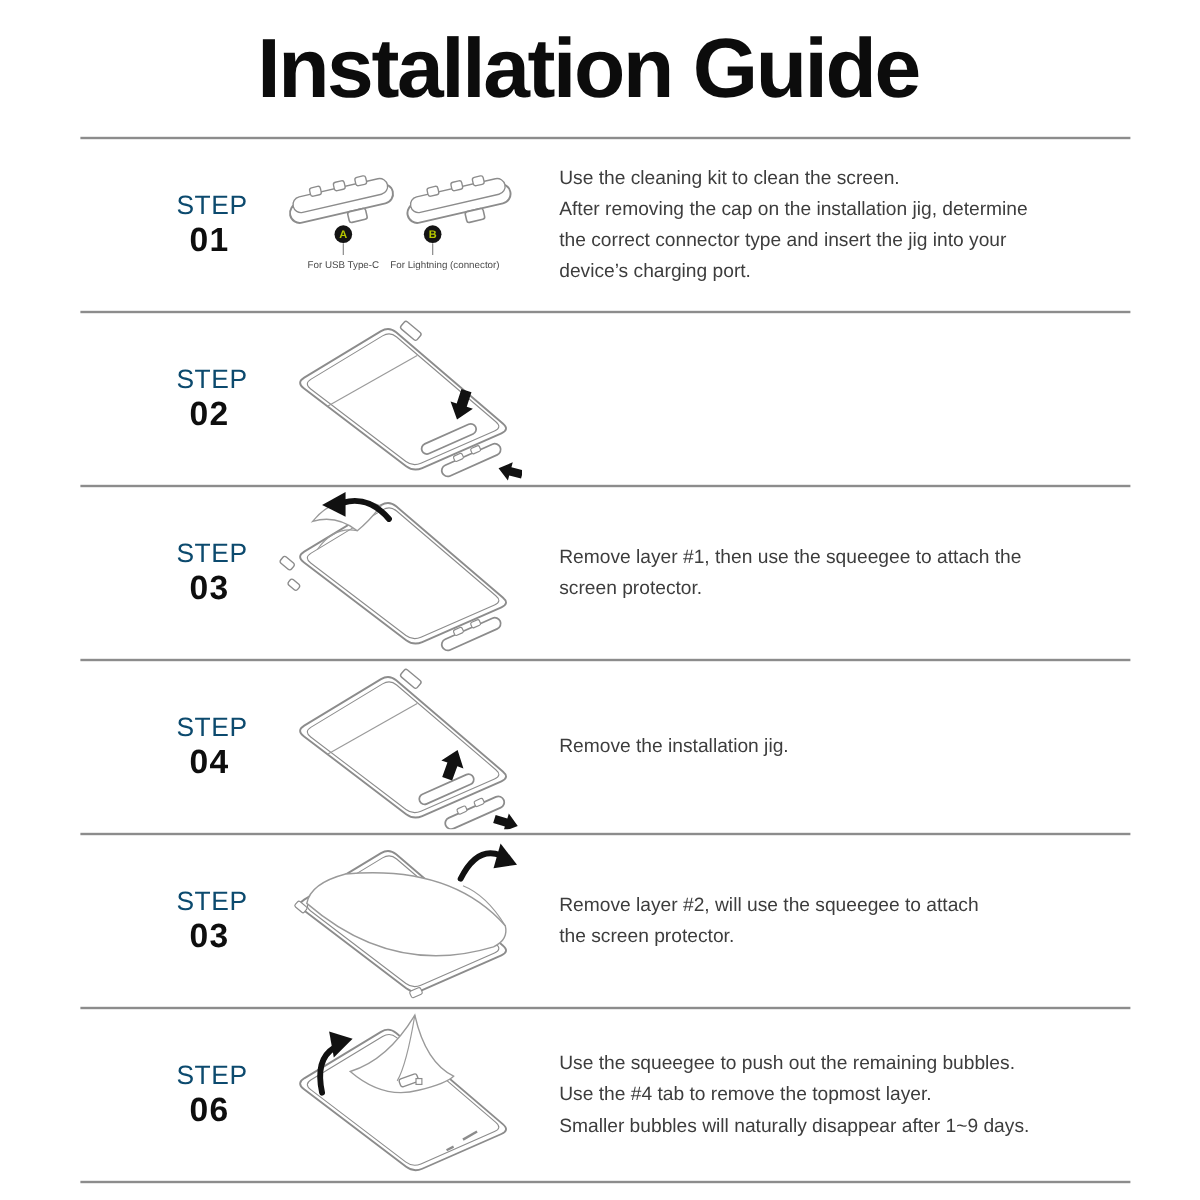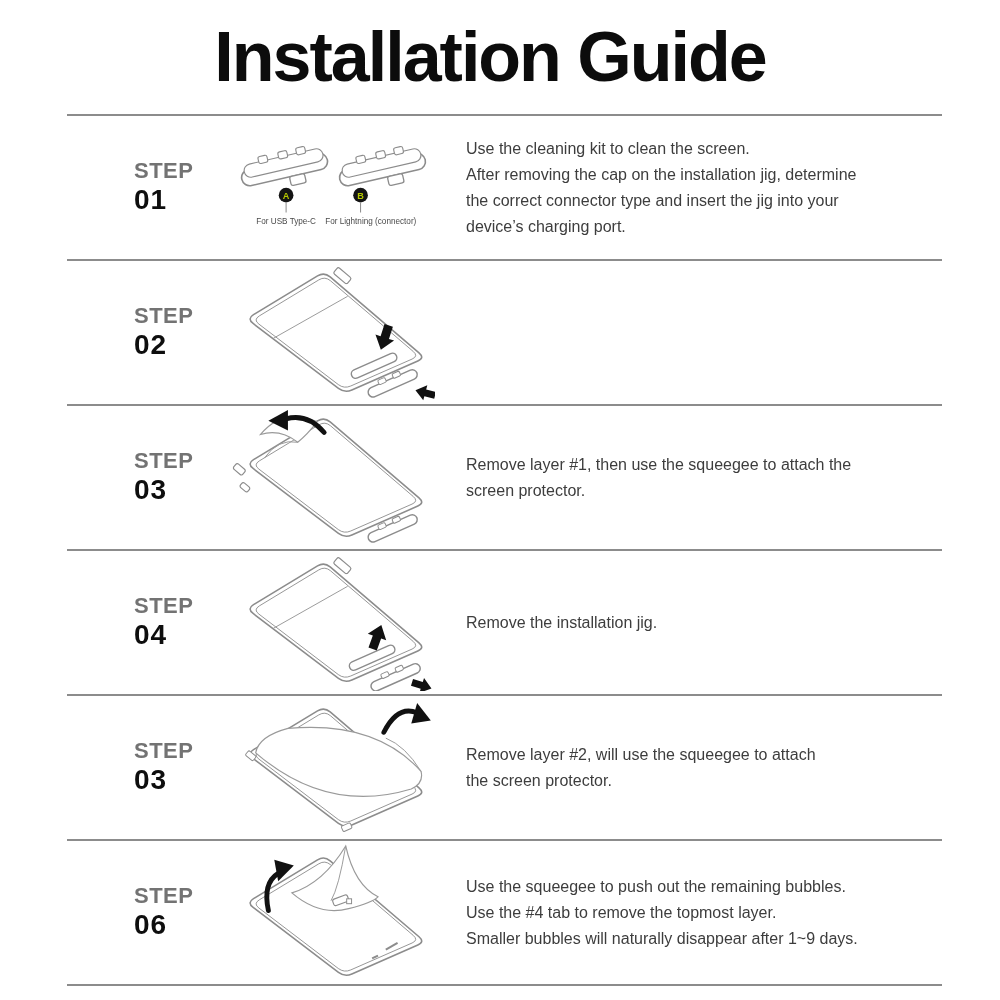--- a/index.html
+++ b/index.html
@@ -19,24 +19,24 @@
     height:2px;background:#8c8c8c;border:none;
     margin:0 38px 0 67px;
   }
   .step-row{
     height:143px;display:flex;align-items:center;
   }
   .step-label{
     width:92px;margin-left:134px;flex:0 0 auto;
   }
   .step-word{
-    font-size:22px;font-weight:700;color:#737373;letter-spacing:0.5px;line-height:1.1;
+    font-size:22px;font-weight:400;color:#0c4a6e;letter-spacing:0.5px;line-height:1.1;margin-left:13px;
   }
   .step-num{
-    font-size:28px;font-weight:800;color:#0e0e0e;letter-spacing:1px;line-height:1.15;
+    font-size:28px;font-weight:800;color:#0e0e0e;letter-spacing:1px;line-height:1.15;margin-left:24px;
   }
   .illo{
     width:212px;flex:0 0 auto;display:flex;align-items:center;justify-content:center;
   }
   .desc{
     flex:1;margin-left:28px;padding-right:22px;
     font-size:16px;line-height:26px;color:#3d3d3d;
     white-space:pre-line;
   }
   svg{font-family:"Liberation Sans", sans-serif;}

